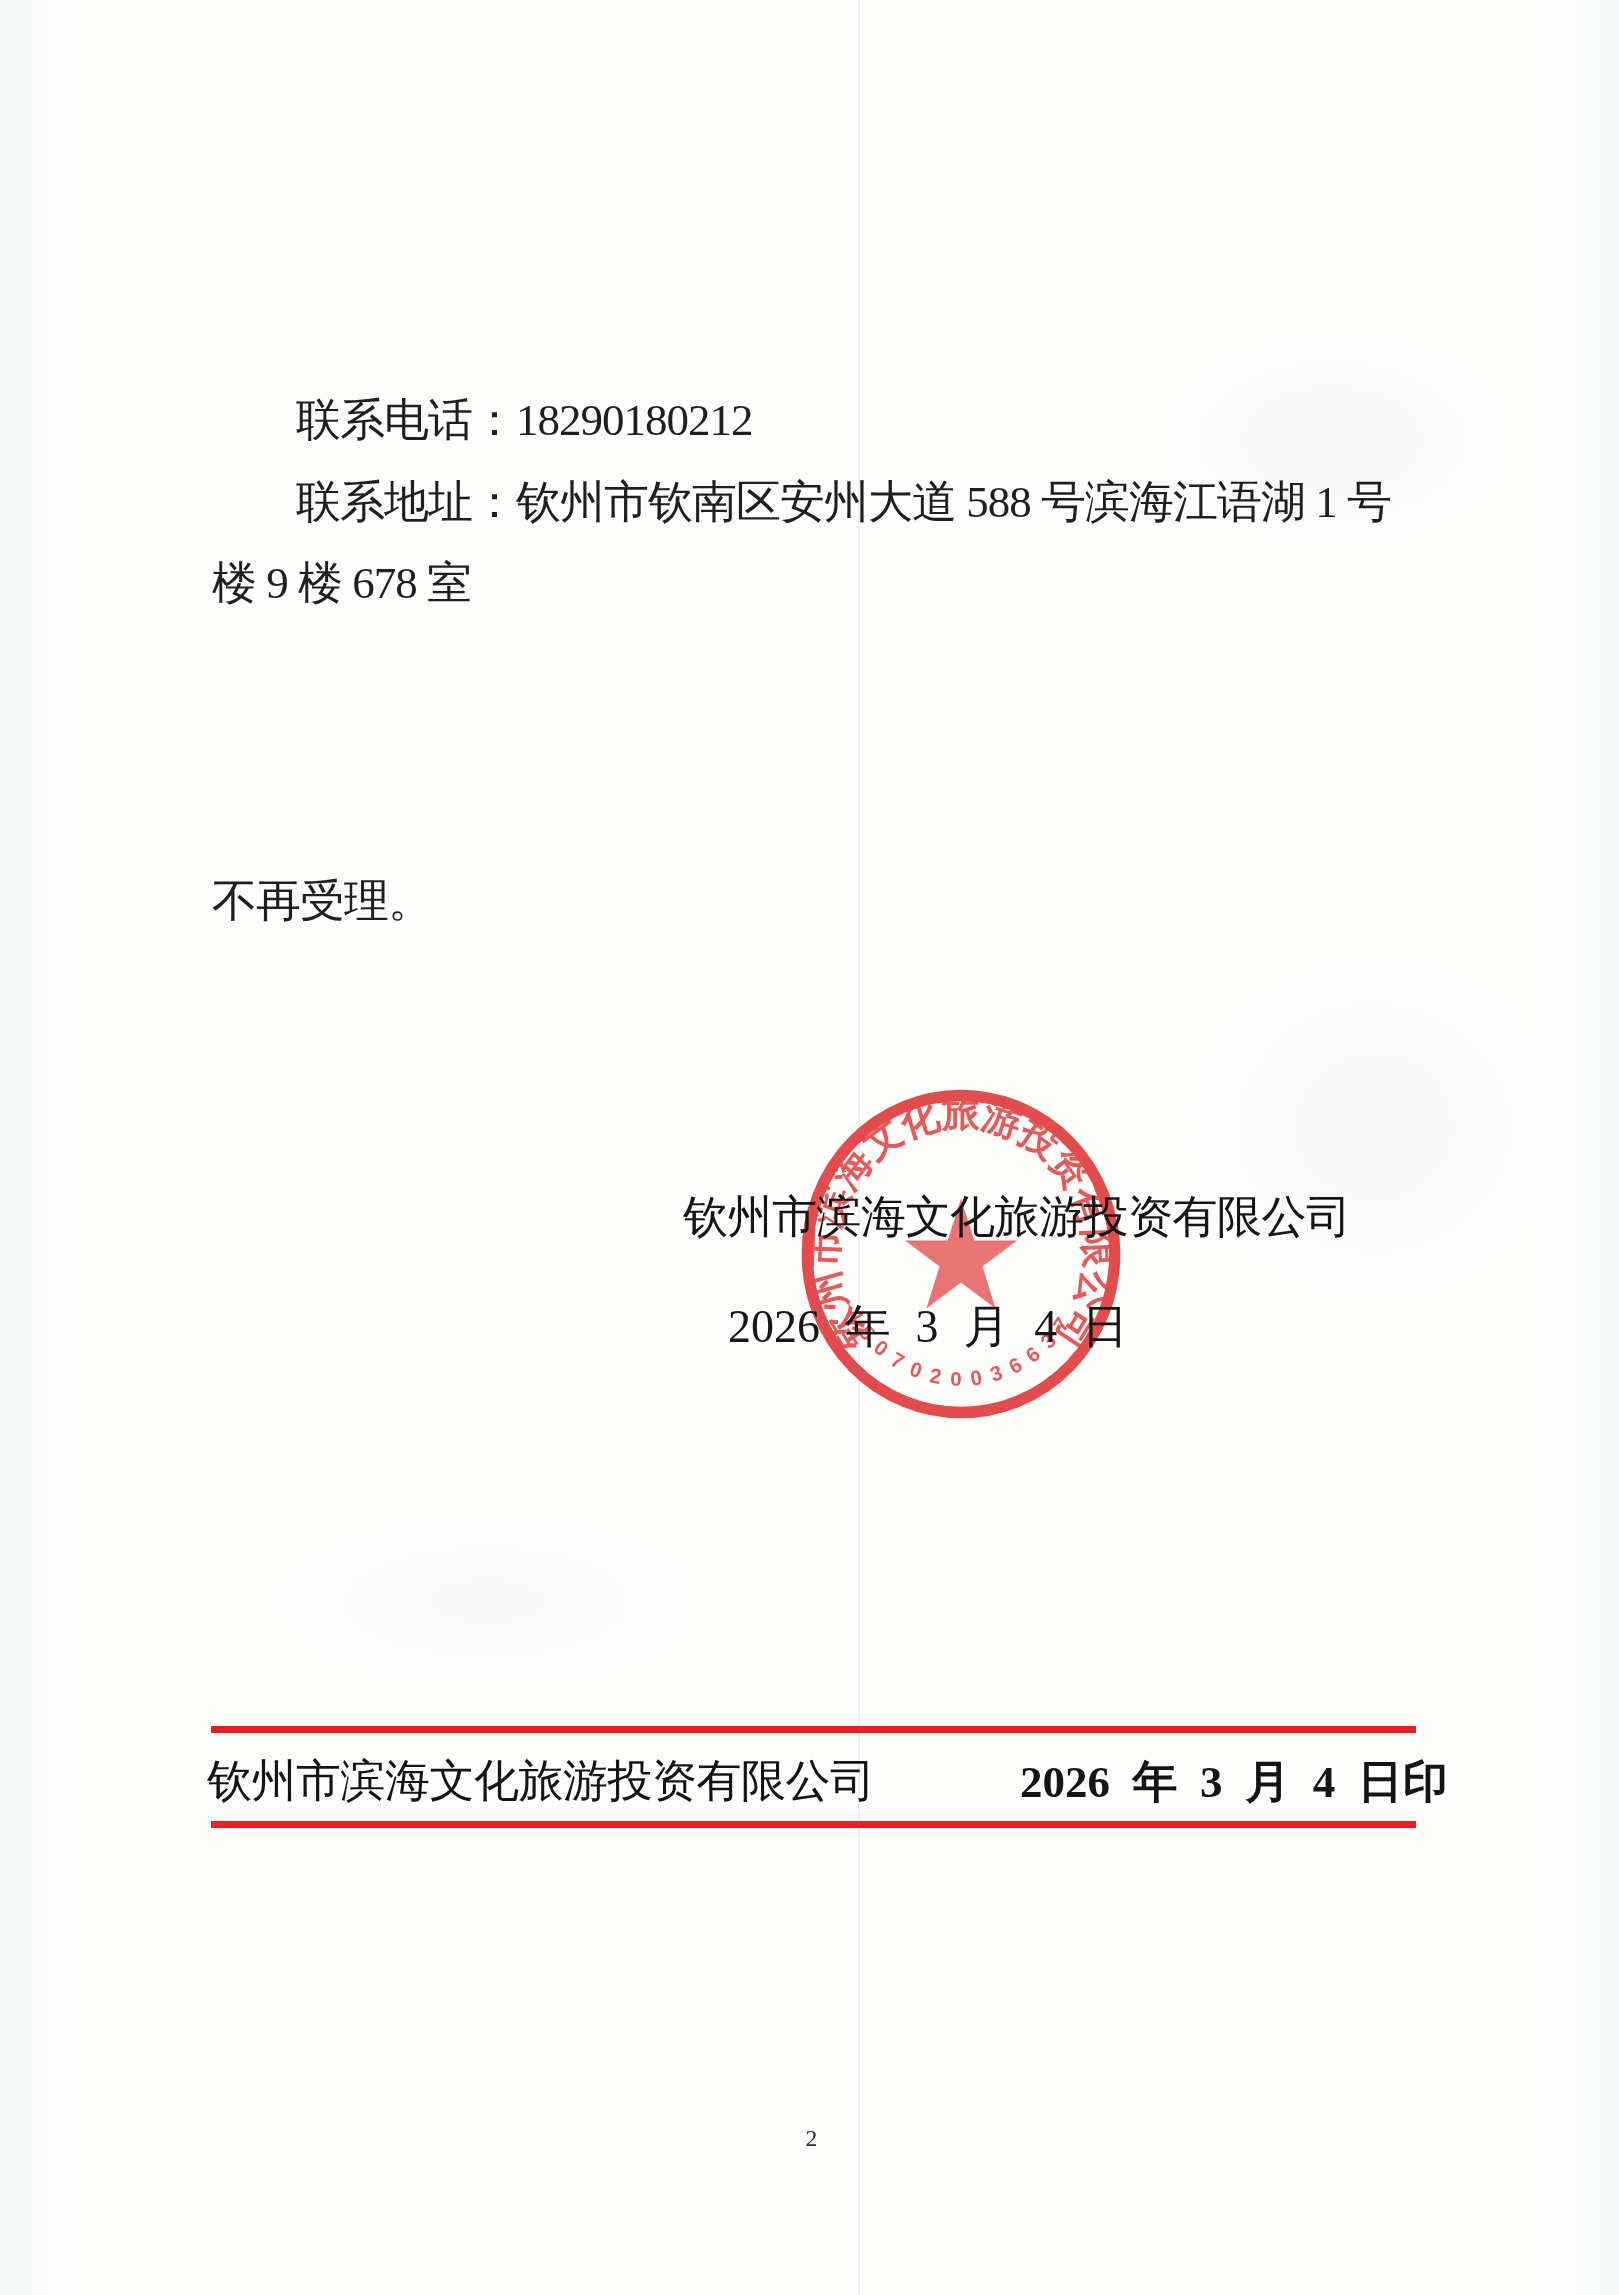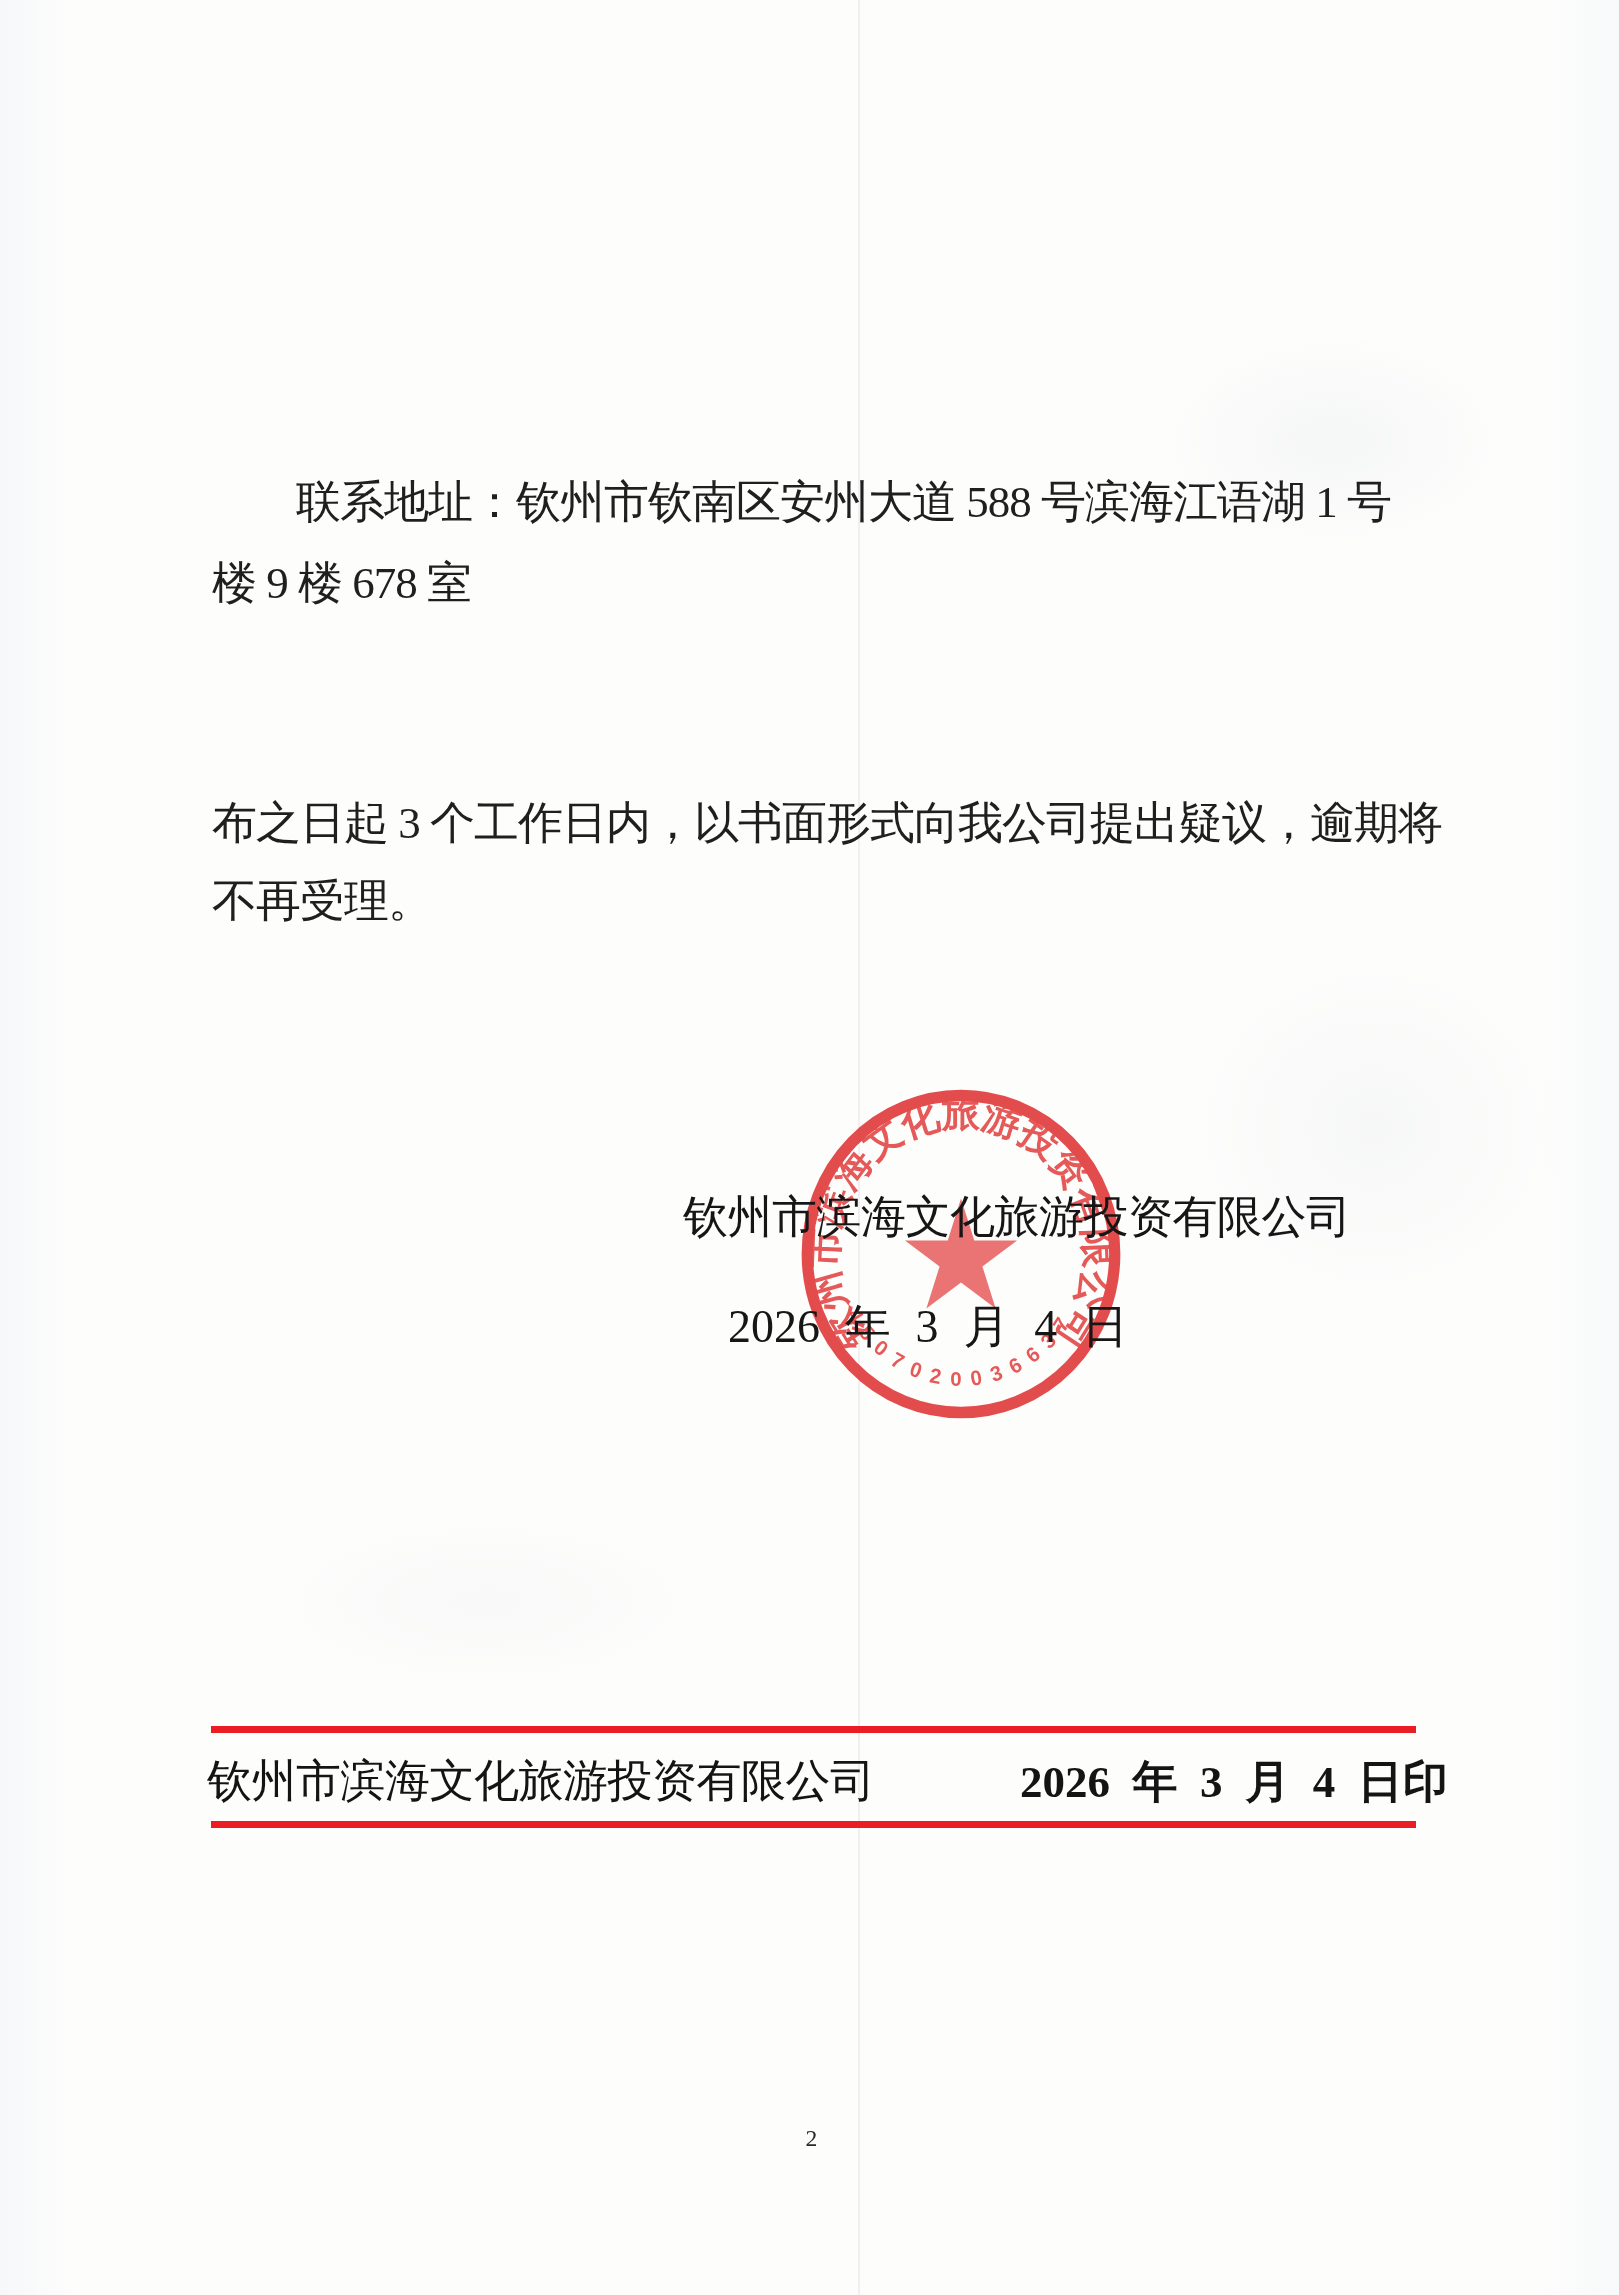--- a/index.html
+++ b/index.html
@@ -61,24 +61,24 @@
 </head>
 <body>
 
 <div class="page">
 
   <div class="fold-line" style="left:858px"></div>
   <div class="smudge sm1"></div>
   <div class="smudge sm2"></div>
   <div class="smudge sm3"></div>
 
+  <div class="bodyline" style="left:296px;top:395px">联系电话：18290180212</div>
   <div class="bodyline" style="left:296px;top:477px">联系地址：钦州市钦南区安州大道 588 号滨海江语湖 1 号</div>
   <div class="bodyline" style="left:212px;top:558px">楼 9 楼 678 室</div>
 
-  <div class="bodyline" style="left:212px;top:798px">布之日起 3 个工作日内，以书面形式向我公司提出疑议，逾期将</div>
   <div class="bodyline" style="left:212px;top:876px">不再受理。</div>
 
   <svg class="seal-svg" viewBox="0 0 640 640" preserveAspectRatio="none">
     <defs>
       <path id="arcTop" d="M 129.3 469 A 242 242 0 1 1 510.7 469" fill="none"></path>
       <path id="arcBottom" d="M 99.3 437.4 A 250 250 0 0 0 540.7 437.4" fill="none"></path>
     </defs>
     <circle class="seal-ring" cx="320" cy="320" r="300"></circle>
     <path class="seal-star" d="M320,215 L345.9,294.4 L429.4,294.5 L361.8,343.6 L387.6,423 L320,374 L252.4,423 L278.2,343.6 L210.6,294.5 L294.1,294.4 Z"></path>
     <text class="seal-arc-text" text-anchor="middle">

